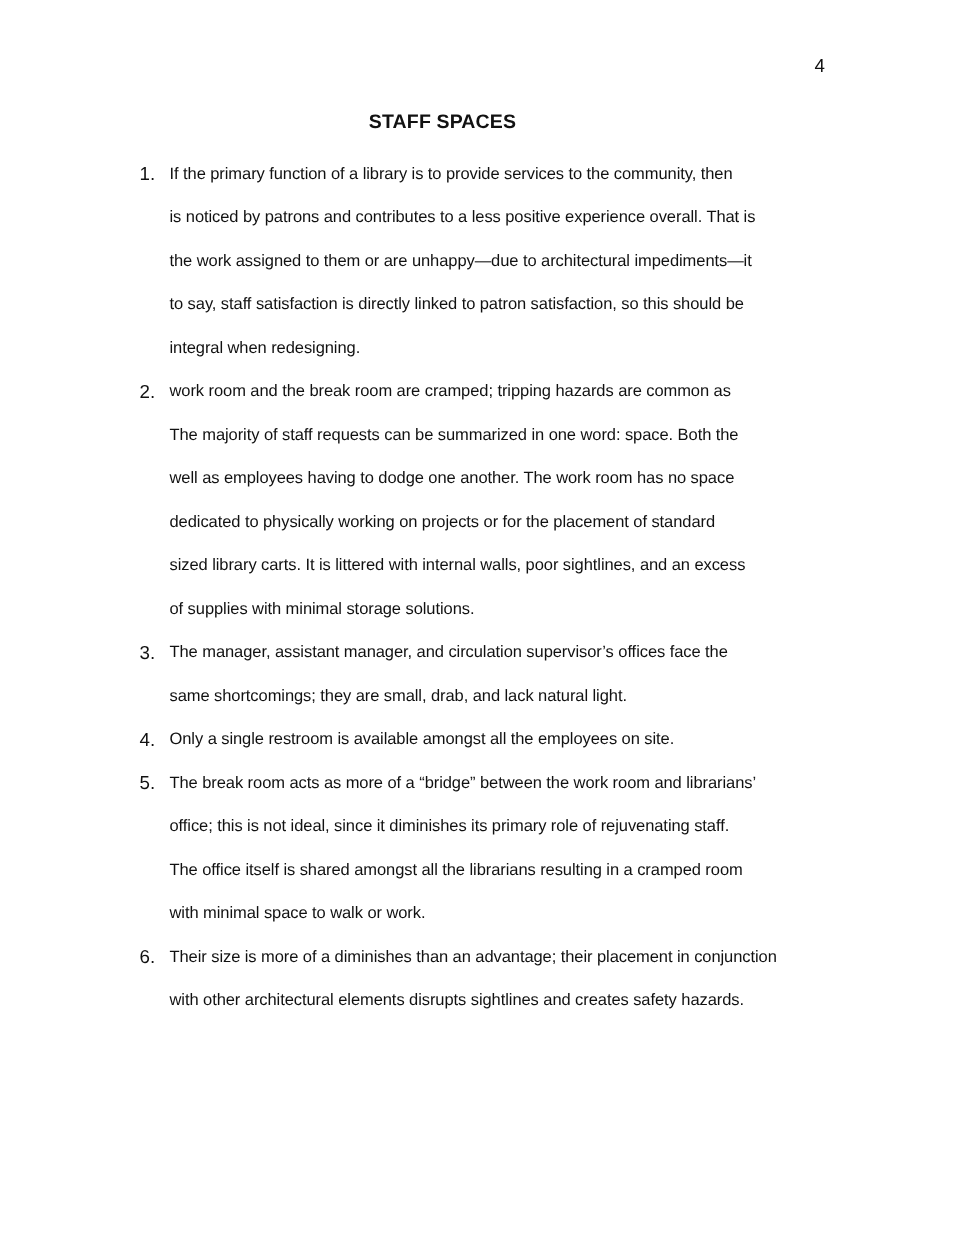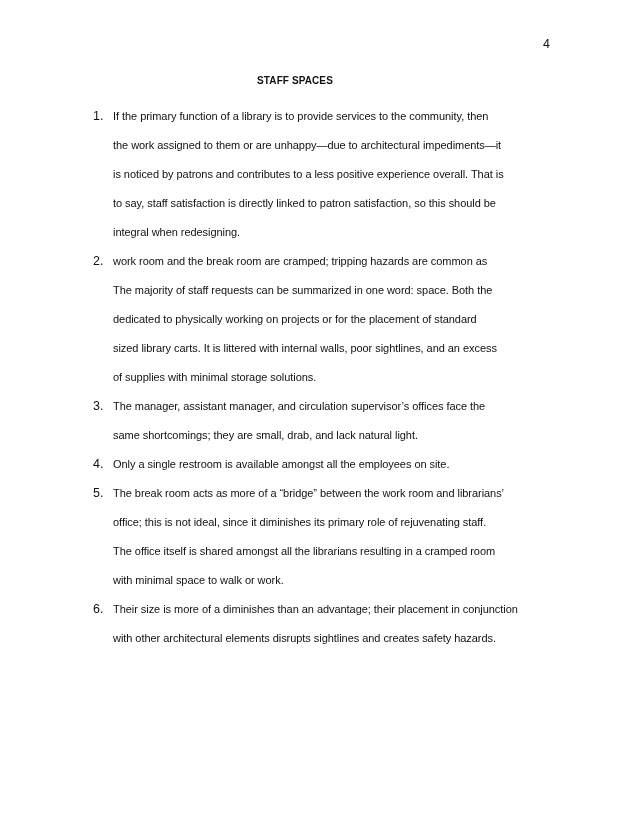--- a/index.html
+++ b/index.html
@@ -27,21 +27,21 @@
       right: 90px;
       font-size: 12.5px;
       line-height: 16px;
     }
     .title {
       position: absolute;
       top: 73px;
       left: 0;
       width: 568px;
       text-align: center;
-      font-size: 10px;
+      font-size: 13px;
       font-weight: bold;
       line-height: 16px;
       letter-spacing: 0.1px;
       padding-left: 22px;
       box-sizing: border-box;
     }
     .list {
       position: absolute;
       top: 102px;
       left: 93px;
@@ -74,29 +74,30 @@
 <body>
 
 <div class="page">
   <div class="page-number">4</div>
   <div class="title">STAFF SPACES</div>
 
   <ol class="list">
     <li class="item">
       <span class="num">1.</span>
       <span class="line">If the primary function of a library is to provide services to the community, then</span>
+      <span class="line">is noticed by patrons and contributes to a less positive experience overall. That is</span>
       <span class="line">the work assigned to them or are unhappy—due to architectural impediments—it</span>
-      <span class="line">is noticed by patrons and contributes to a less positive experience overall. That is</span>
       <span class="line">to say, staff satisfaction is directly linked to patron satisfaction, so this should be</span>
       <span class="line">integral when redesigning.</span>
     </li>
     <li class="item">
       <span class="num">2.</span>
       <span class="line">work room and the break room are cramped; tripping hazards are common as</span>
       <span class="line">The majority of staff requests can be summarized in one word: space. Both the</span>
+      <span class="line">well as employees having to dodge one another. The work room has no space</span>
       <span class="line">dedicated to physically working on projects or for the placement of standard</span>
       <span class="line">sized library carts. It is littered with internal walls, poor sightlines, and an excess</span>
       <span class="line">of supplies with minimal storage solutions.</span>
     </li>
     <li class="item">
       <span class="num">3.</span>
       <span class="line">The manager, assistant manager, and circulation supervisor’s offices face the</span>
       <span class="line">same shortcomings; they are small, drab, and lack natural light.</span>
     </li>
     <li class="item">

